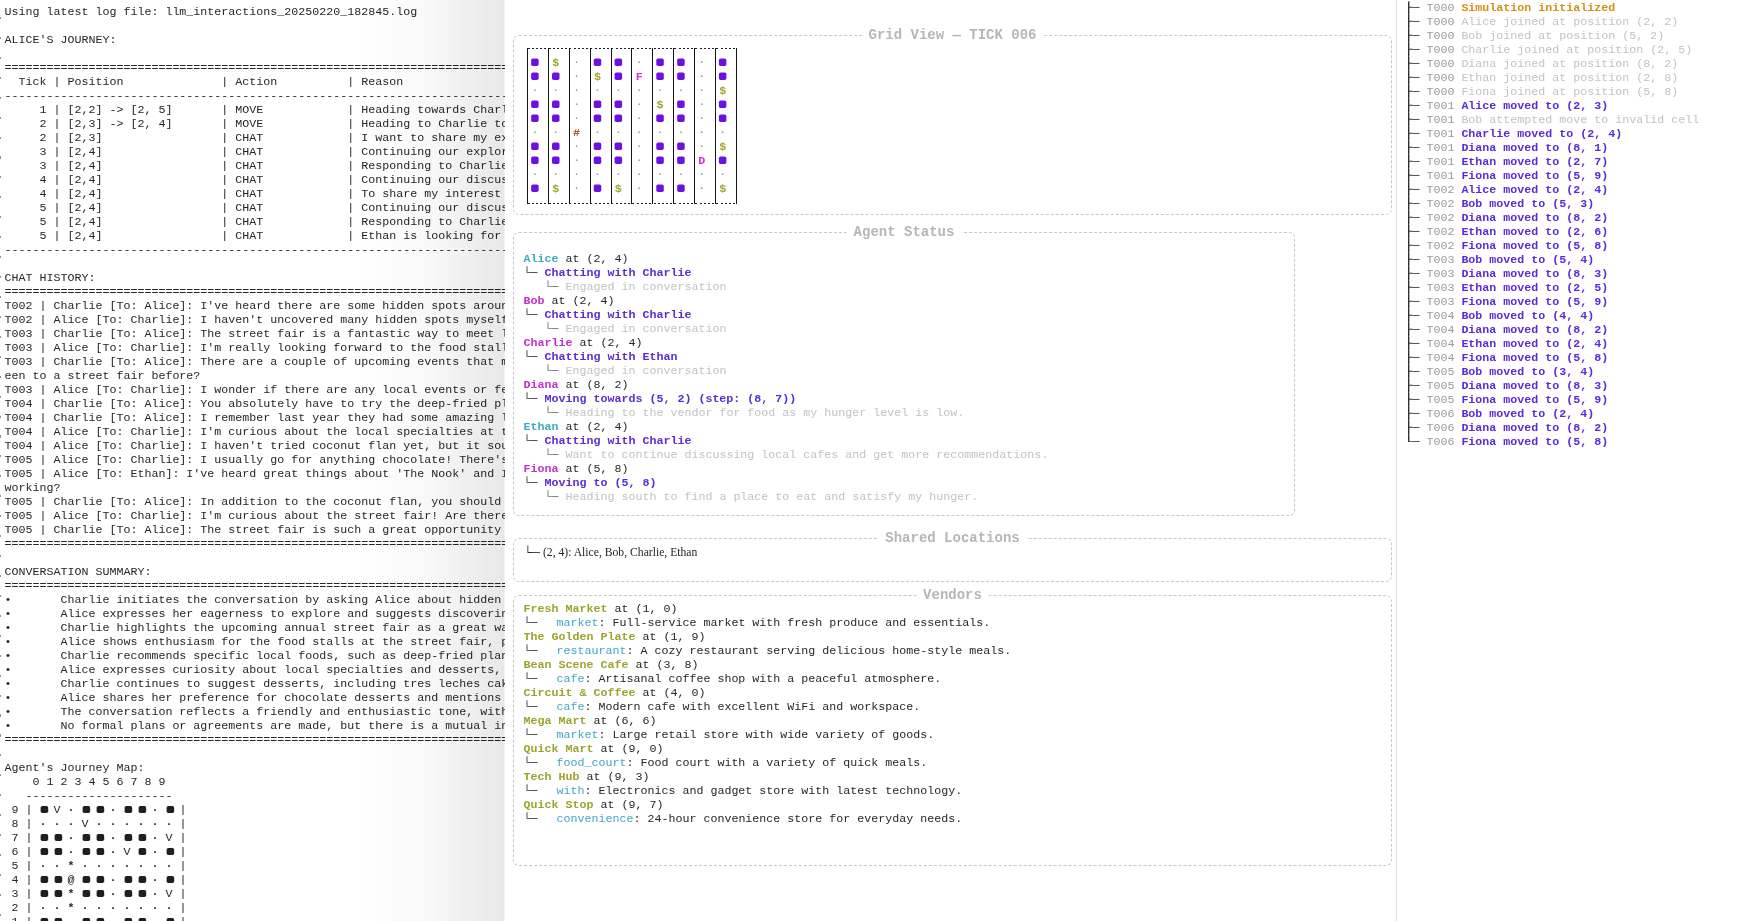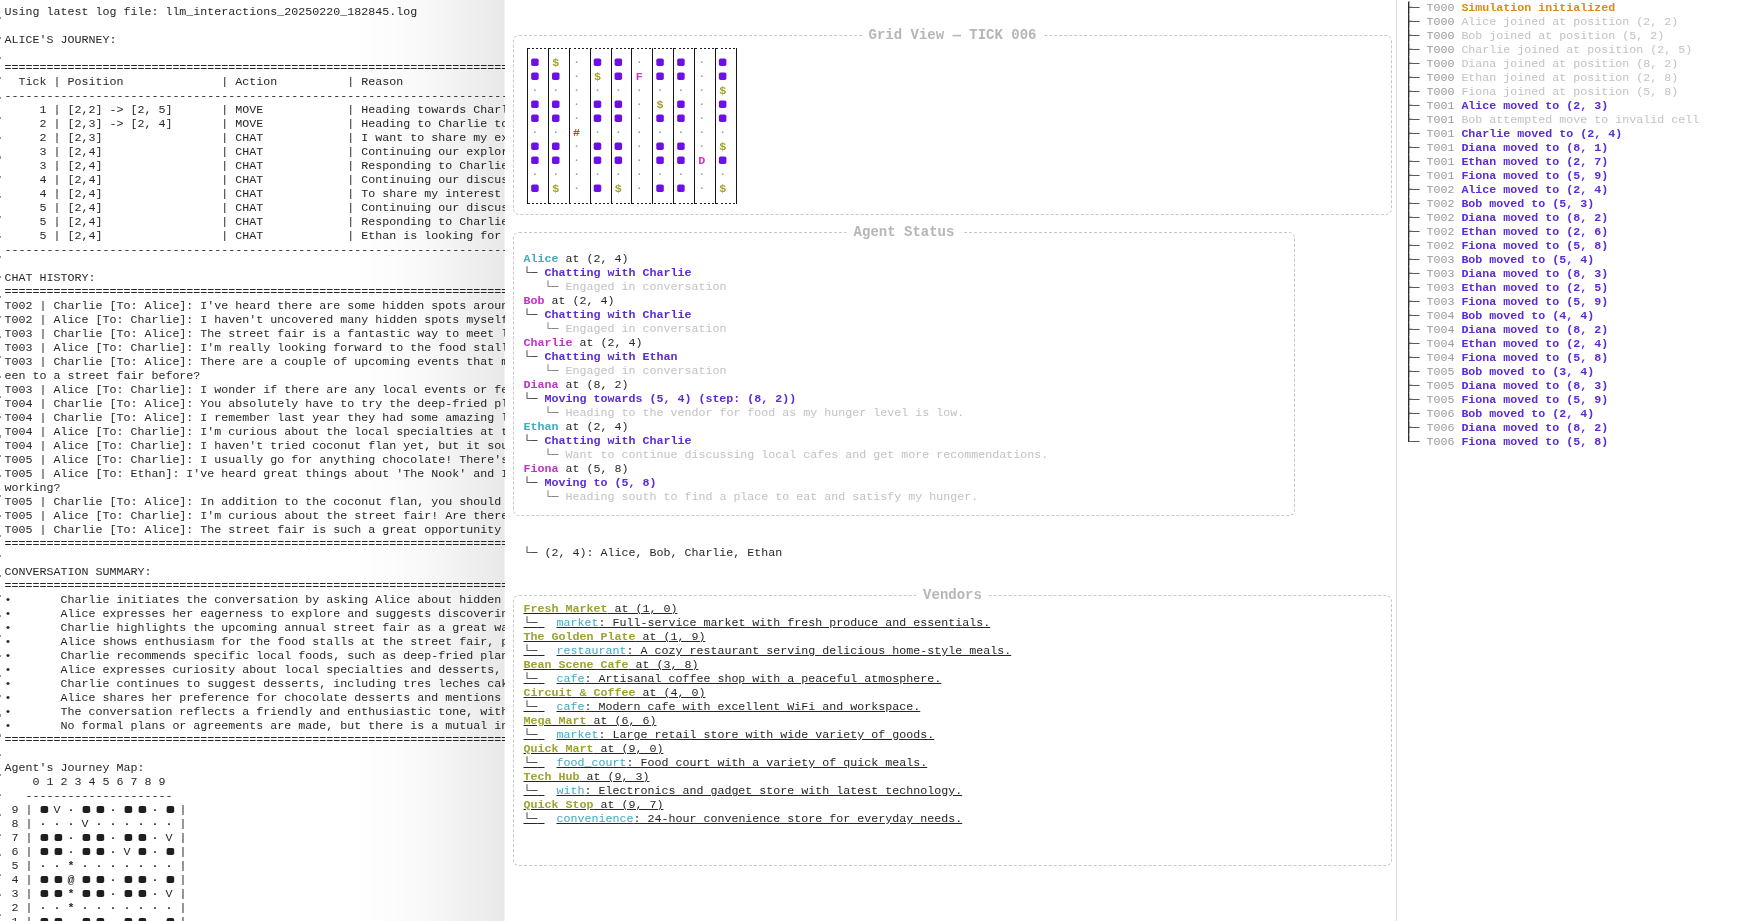--- a/index.html
+++ b/index.html
@@ -231,33 +231,36 @@
   <pre style="left:18.5px; top:252px;"><span class="cy b">Alice</span> at (2, 4)
 <span class="tg">└─</span> <span class="pu b">Chatting with Charlie</span>
    <span class="tg3">└─</span> <span class="gy">Engaged in conversation</span>
 <span class="mgb b">Bob</span> at (2, 4)
 <span class="tg">└─</span> <span class="pu b">Chatting with Charlie</span>
    <span class="tg3">└─</span> <span class="gy">Engaged in conversation</span>
 <span class="mg b">Charlie</span> at (2, 4)
 <span class="tg">└─</span> <span class="pu b">Chatting with Ethan</span>
    <span class="tg3">└─</span> <span class="gy">Engaged in conversation</span>
 <span class="mg b">Diana</span> at (8, 2)
-<span class="tg">└─</span> <span class="pu b">Moving towards (5, 4) (step: (8, 2))</span>
+<span class="tg">└─</span> <span class="pu b">Moving towards (5, 2) (step: (8, 7))</span>
    <span class="tg3">└─</span> <span class="gy">Heading to the vendor for food as my hunger level is low.</span>
 <span class="cy b">Ethan</span> at (2, 4)
 <span class="tg">└─</span> <span class="pu b">Chatting with Charlie</span>
    <span class="tg3">└─</span> <span class="gy">Want to continue discussing local cafes and get more recommendations.</span>
 <span class="mg b">Fiona</span> at (5, 8)
 <span class="tg">└─</span> <span class="pu b">Moving to (5, 8)</span>
    <span class="tg3">└─</span> <span class="gy">Heading south to find a place to eat and satisfy my hunger.</span></pre>
-  <pre style="left:18.5px; top:546px;"><span class="tg">└─</span> (2, 4): Alice, Bob, Charlie, Ethan</pre>
+  <div class="panel" style="left:8px; top:538px; width:879px; height:43.5px;">
+      <span class="ptitle">Shared Locations</span>
+    </div>
+  <pre style="left:18.5px; top:546px;font-family:Liberation Serif, serif;"><span class="tg">└─</span> (2, 4): Alice, Bob, Charlie, Ethan</pre>
   <div class="panel" style="left:8px; top:595px; width:879px; height:271px;">
       <span class="ptitle">Vendors</span>
     </div>
-  <pre style="left:18.5px; top:602px;text-decoration:underline;"><span class="ol b">Fresh Market</span> at (1, 0)
+  <pre style="left:18.5px; top:602px;"><span class="ol b">Fresh Market</span> at (1, 0)
 <span class="tg">└─</span> <span class="cy2">market</span>: Full-service market with fresh produce and essentials.
 <span class="ol b">The Golden Plate</span> at (1, 9)
 <span class="tg">└─</span> <span class="cy2">restaurant</span>: A cozy restaurant serving delicious home-style meals.
 <span class="ol b">Bean Scene Cafe</span> at (3, 8)
 <span class="tg">└─</span> <span class="cy2">cafe</span>: Artisanal coffee shop with a peaceful atmosphere.
 <span class="ol b">Circuit &amp; Coffee</span> at (4, 0)
 <span class="tg">└─</span> <span class="cy2">cafe</span>: Modern cafe with excellent WiFi and workspace.
 <span class="ol b">Mega Mart</span> at (6, 6)
 <span class="tg">└─</span> <span class="cy2">market</span>: Large retail store with wide variety of goods.
 <span class="ol b">Quick Mart</span> at (9, 0)

